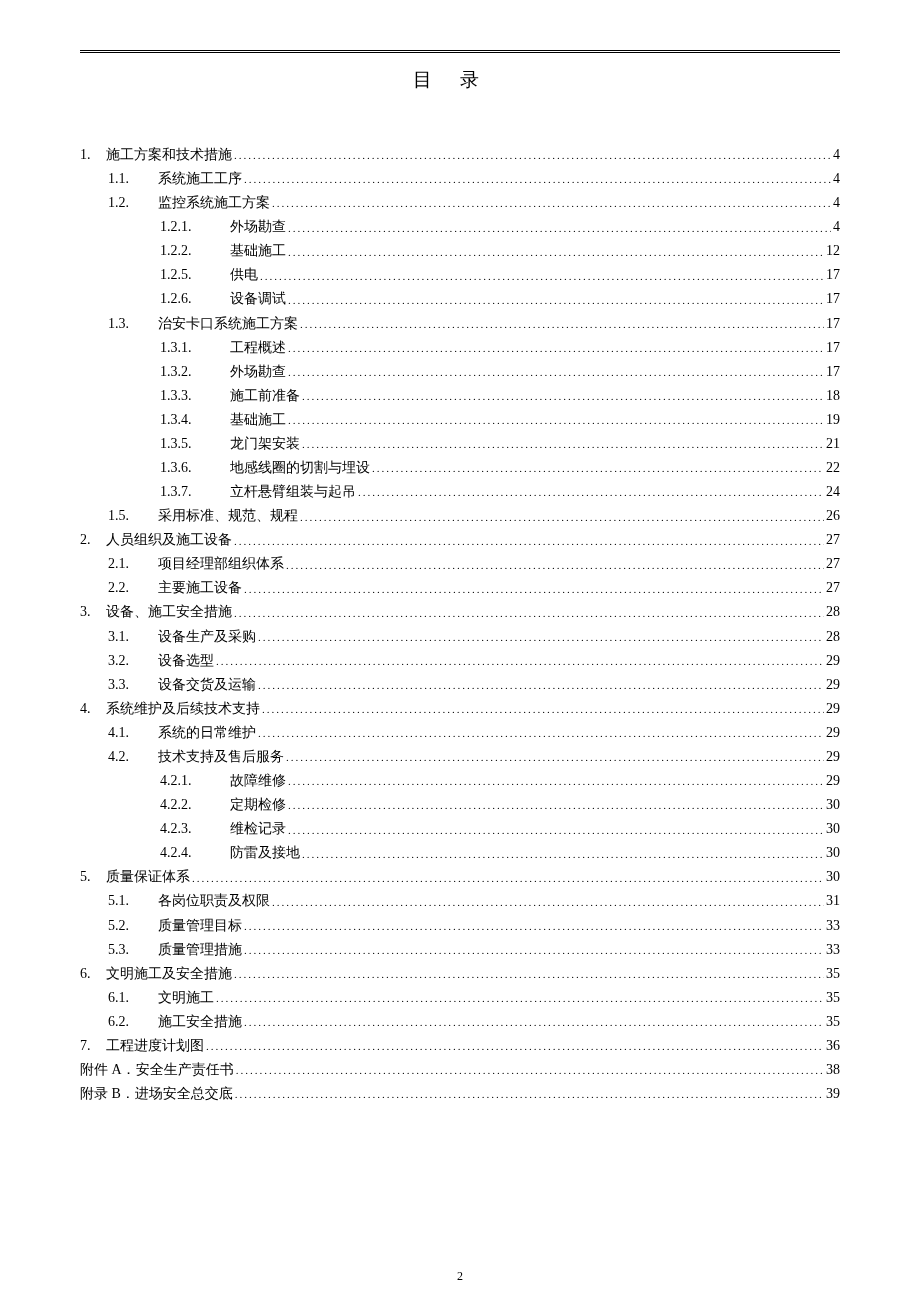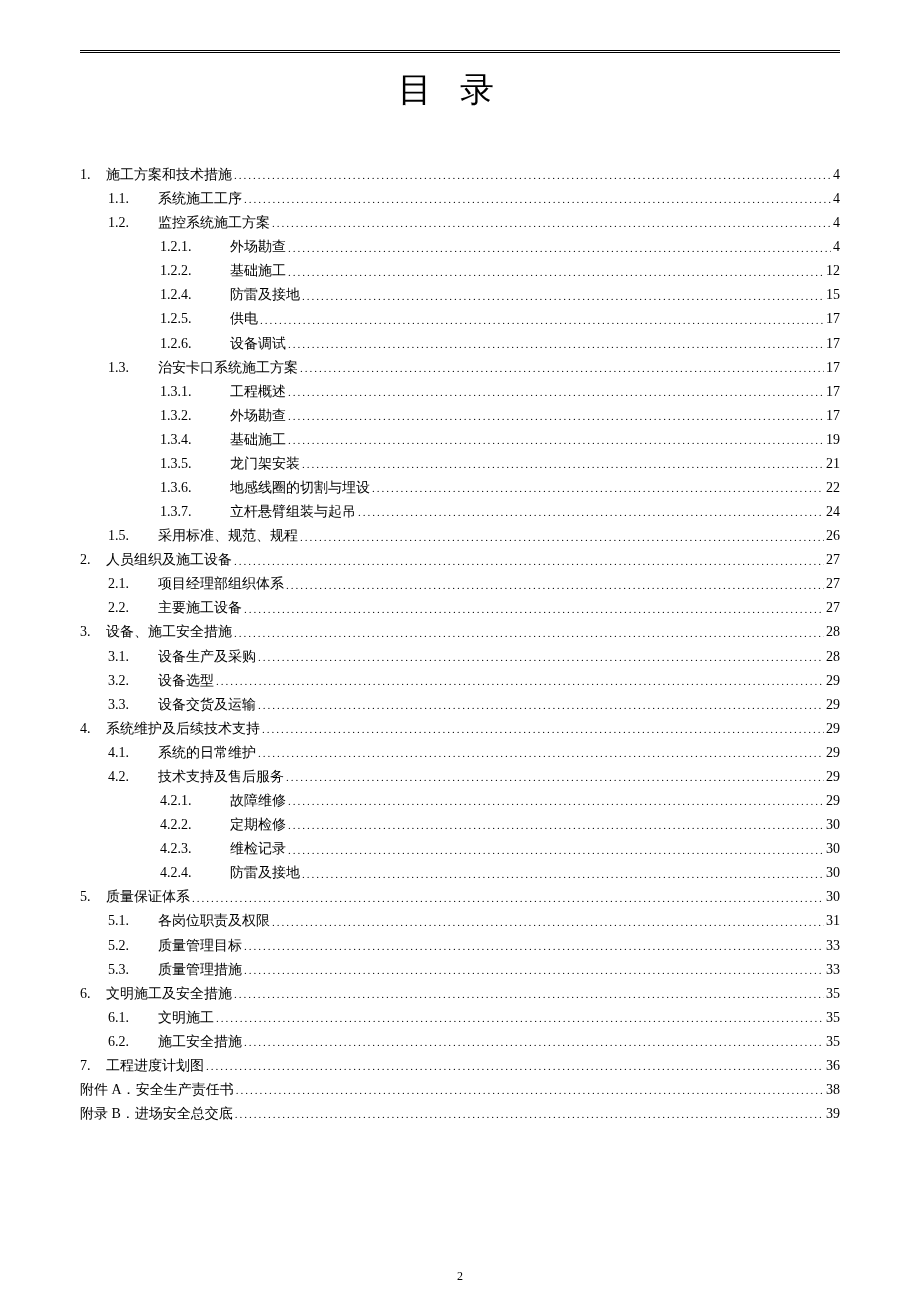--- a/index.html
+++ b/index.html
@@ -17,21 +17,21 @@
     }
     .hr-top {
       border: none;
       border-top: 1.5px solid #000;
       border-bottom: 1px solid #000;
       height: 3px;
       margin-bottom: 14px;
     }
     .title {
       text-align: center;
-      font-size: 34px;
+      font-size: 19px;
       font-weight: normal;
       letter-spacing: 28px;
       margin-bottom: 50px;
       font-family: "SimSun", "宋体", serif;
     }
     .toc {
       font-size: 14px;
       line-height: 1.72;
     }
     .toc-row {
@@ -105,26 +105,20 @@
         <span class="dots"></span>
         <span class="pg">4</span>
       </div>
       <div class="toc-row indent-2">
         <span class="num w3">1.2.2.</span>
         <span class="label">基础施工</span>
         <span class="dots"></span>
         <span class="pg">12</span>
       </div>
       <div class="toc-row indent-2">
-        <span class="num w3">1.2.4.</span>
-        <span class="label">防雷及接地</span>
-        <span class="dots"></span>
-        <span class="pg">15</span>
-      </div>
-      <div class="toc-row indent-2">
         <span class="num w3">1.2.5.</span>
         <span class="label">供电</span>
         <span class="dots"></span>
         <span class="pg">17</span>
       </div>
       <div class="toc-row indent-2">
         <span class="num w3">1.2.6.</span>
         <span class="label">设备调试</span>
         <span class="dots"></span>
         <span class="pg">17</span>
@@ -139,20 +133,26 @@
         <span class="num w3">1.3.1.</span>
         <span class="label">工程概述</span>
         <span class="dots"></span>
         <span class="pg">17</span>
       </div>
       <div class="toc-row indent-2">
         <span class="num w3">1.3.2.</span>
         <span class="label">外场勘查</span>
         <span class="dots"></span>
         <span class="pg">17</span>
+      </div>
+      <div class="toc-row indent-2">
+        <span class="num w3">1.3.3.</span>
+        <span class="label">施工前准备</span>
+        <span class="dots"></span>
+        <span class="pg">18</span>
       </div>
       <div class="toc-row indent-2">
         <span class="num w3">1.3.4.</span>
         <span class="label">基础施工</span>
         <span class="dots"></span>
         <span class="pg">19</span>
       </div>
       <div class="toc-row indent-2">
         <span class="num w3">1.3.5.</span>
         <span class="label">龙门架安装</span>

